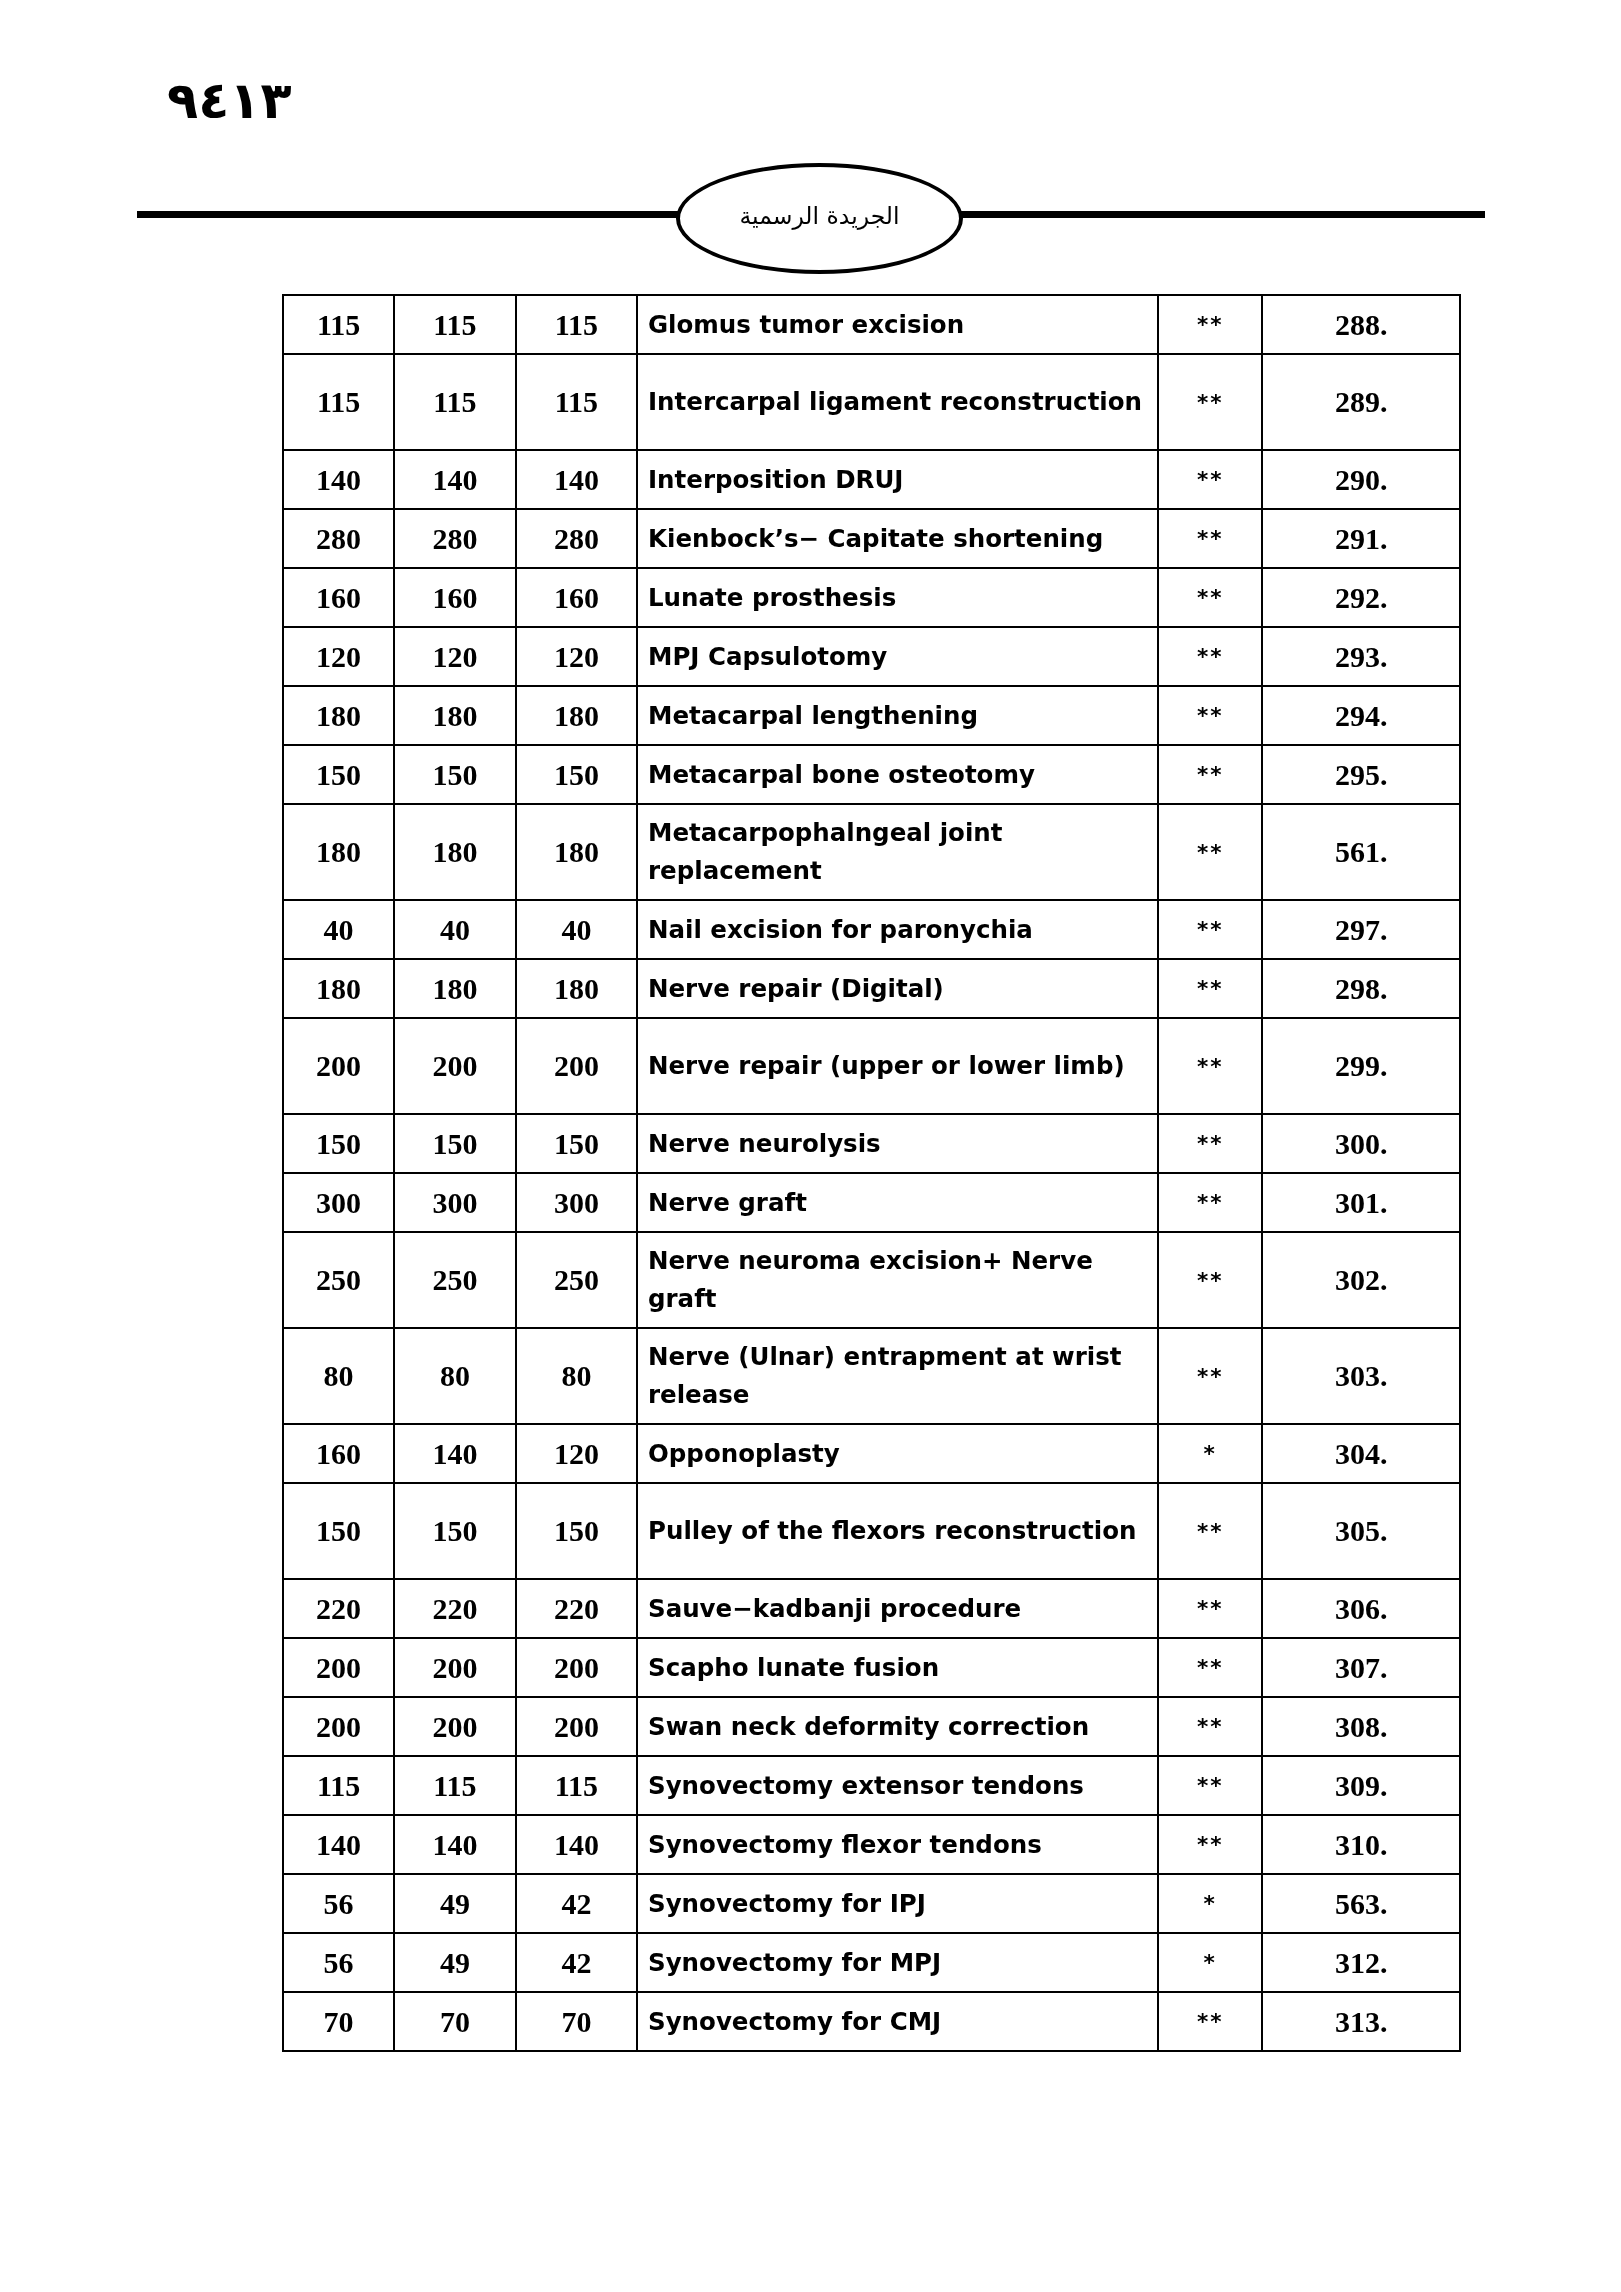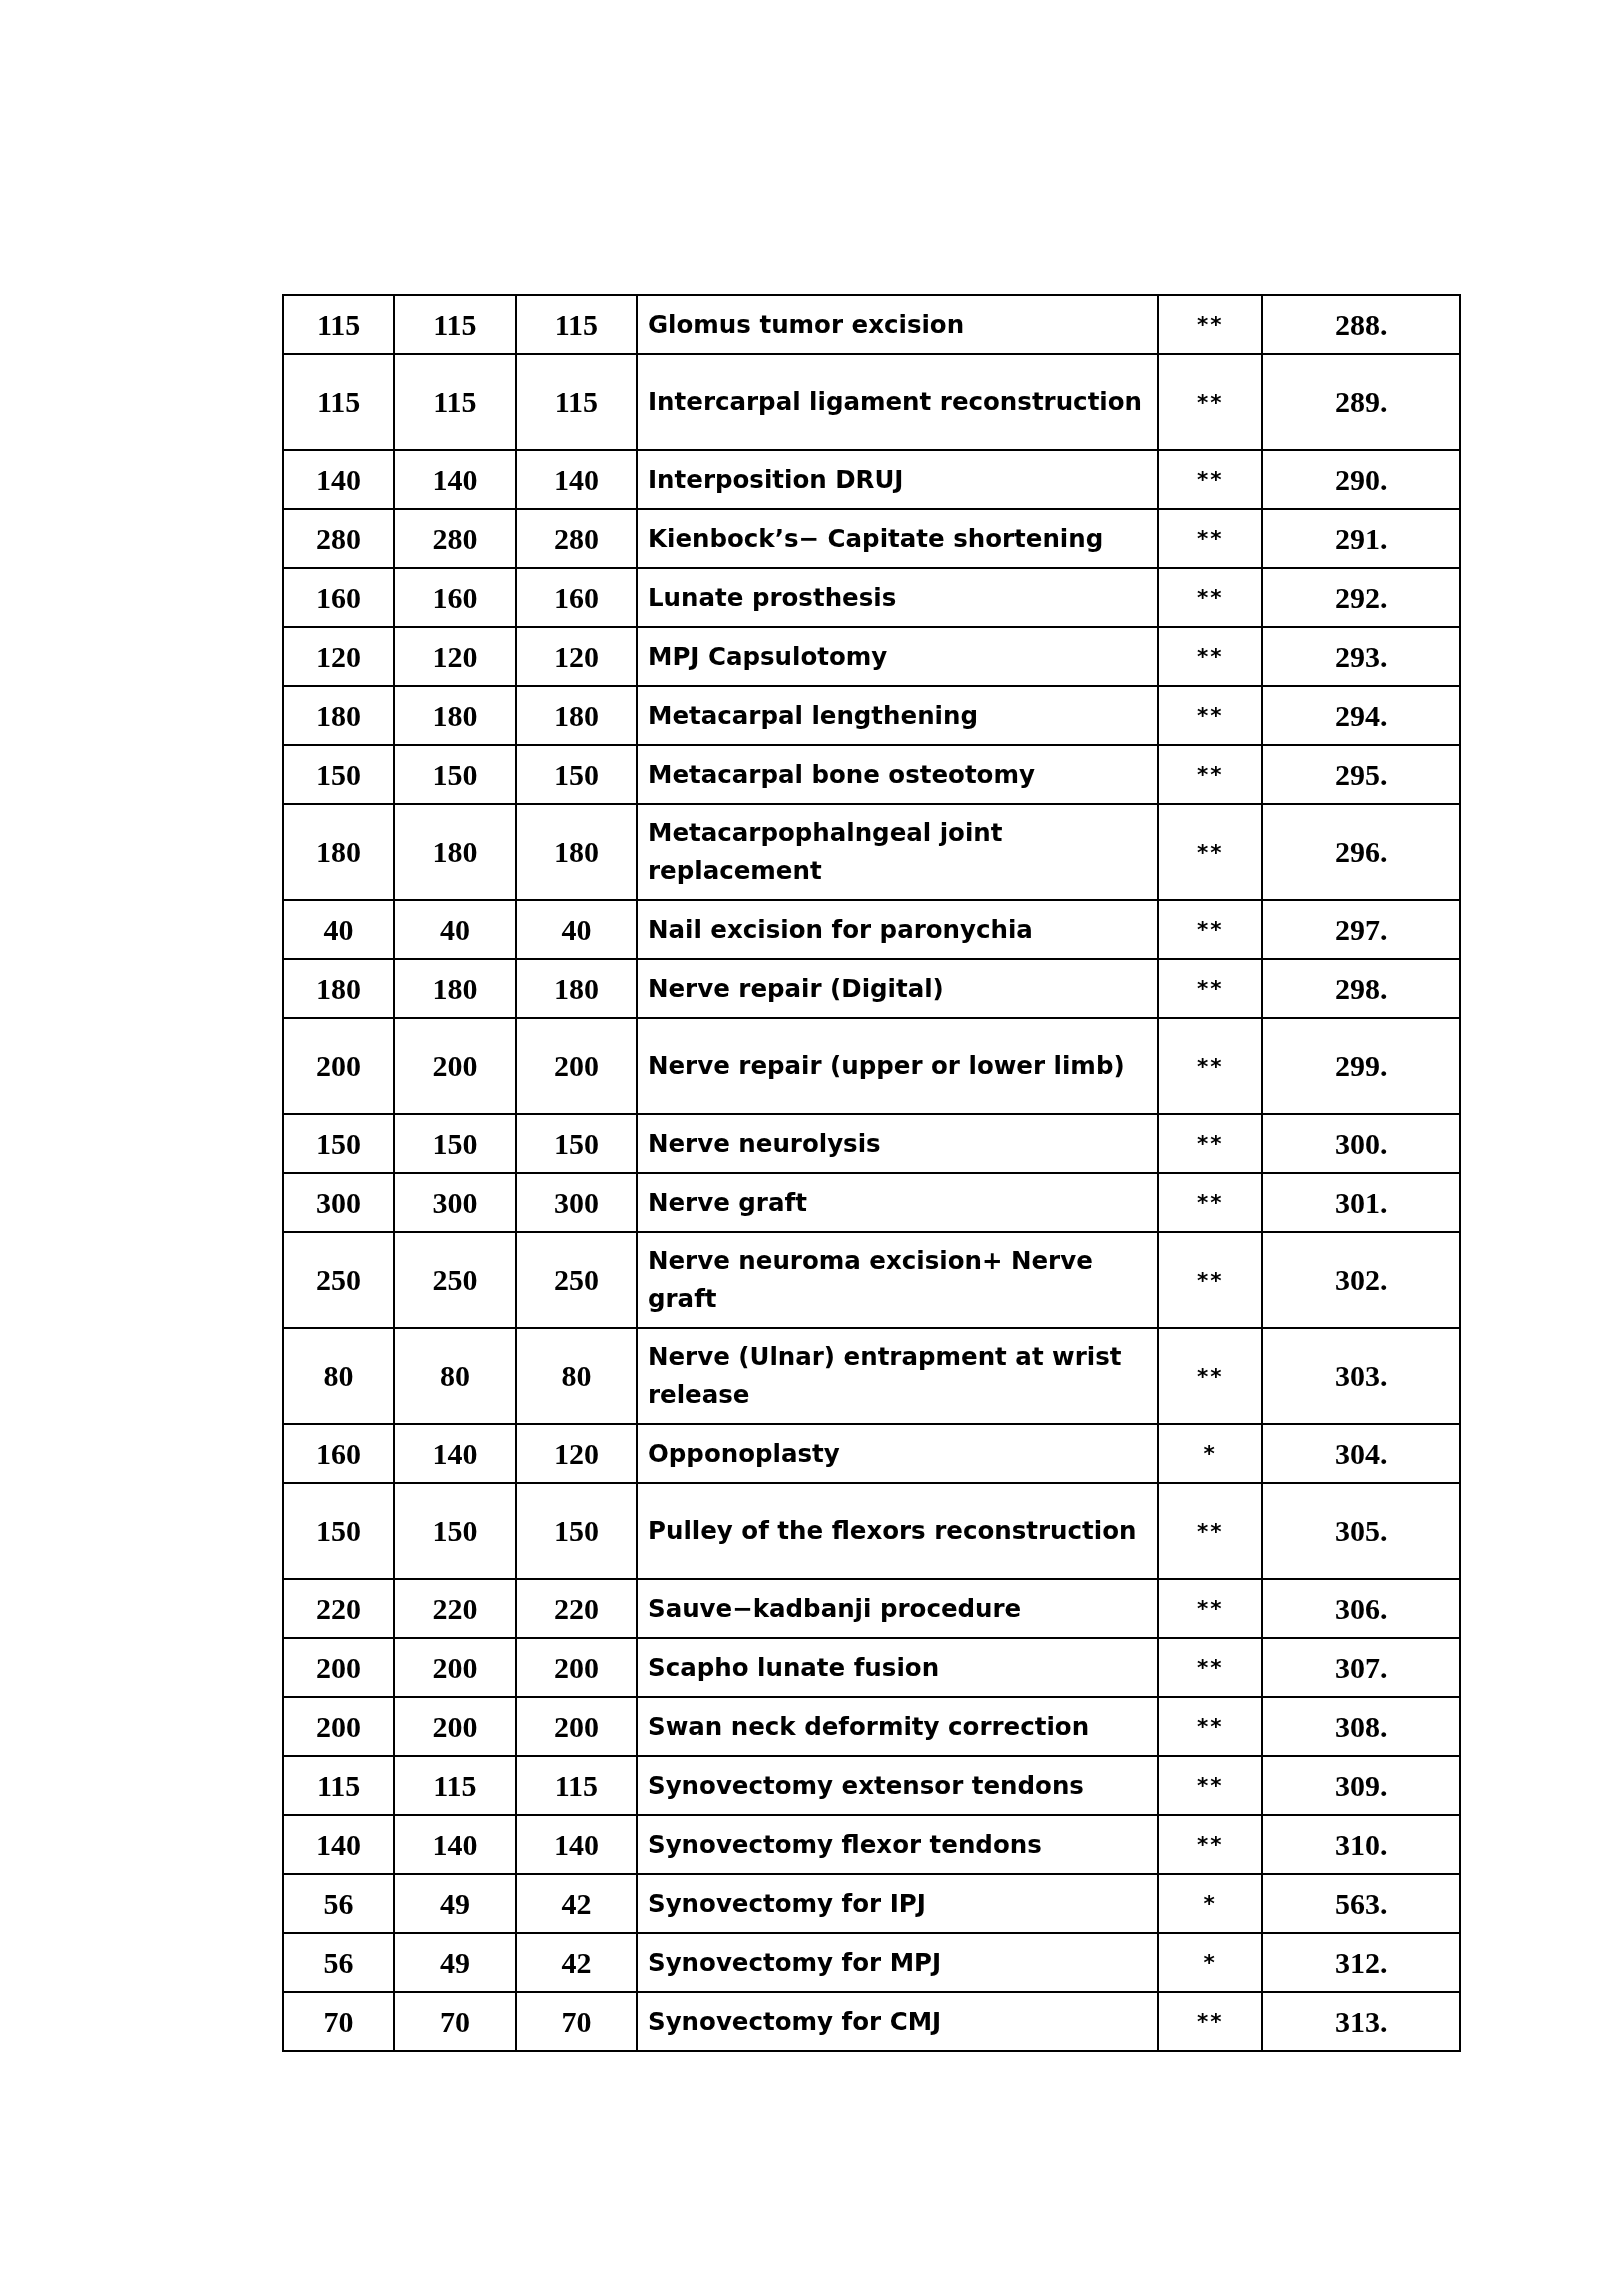--- a/index.html
+++ b/index.html
@@ -139,20 +139,27 @@
     font-weight: 700;
   }
 
   tr.tall td { height: 94px; }
 </style>
 </head>
 <body>
 
 <div class="page">
 
+  <div class="header">
+    <div class="page-number">٣١٤٩</div>
+    <div class="rule"></div>
+    <div class="oval">
+      <span class="oval-text">الجريدة الرسمية</span>
+    </div>
+  </div>
 
   <div class="table-wrap">
     <table class="price-table">
       <colgroup>
         <col class="c-v1">
           <col class="c-v2">
           <col class="c-v3">
         <col class="c-name">
           <col class="c-star">
           <col class="c-num">
@@ -221,21 +228,21 @@
             <td class="name">Metacarpal bone osteotomy</td>
             <td class="star">**</td>
             <td class="num">295.</td>
           </tr>
           <tr class="tall">
             <td class="val">180</td>
             <td class="val">180</td>
             <td class="val">180</td>
             <td class="name">Metacarpophalngeal joint replacement</td>
             <td class="star">**</td>
-            <td class="num">296.</td>
+            <td class="num">561.</td>
           </tr>
           <tr>
             <td class="val">40</td>
             <td class="val">40</td>
             <td class="val">40</td>
             <td class="name">Nail excision for paronychia</td>
             <td class="star">**</td>
             <td class="num">297.</td>
           </tr>
           <tr>

